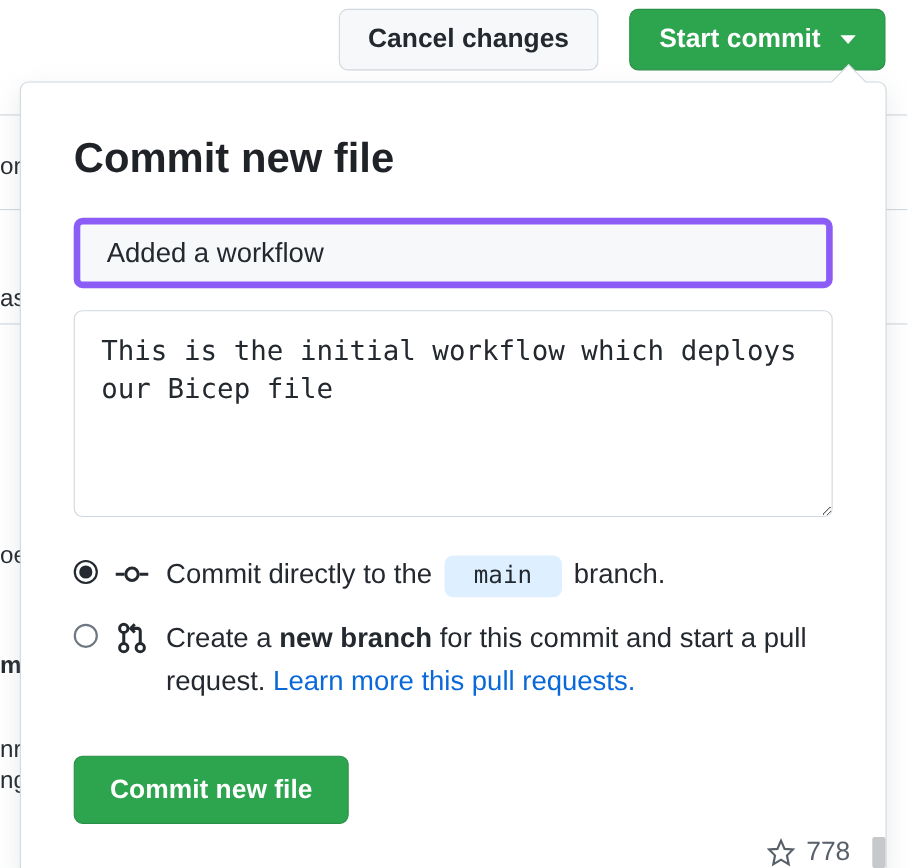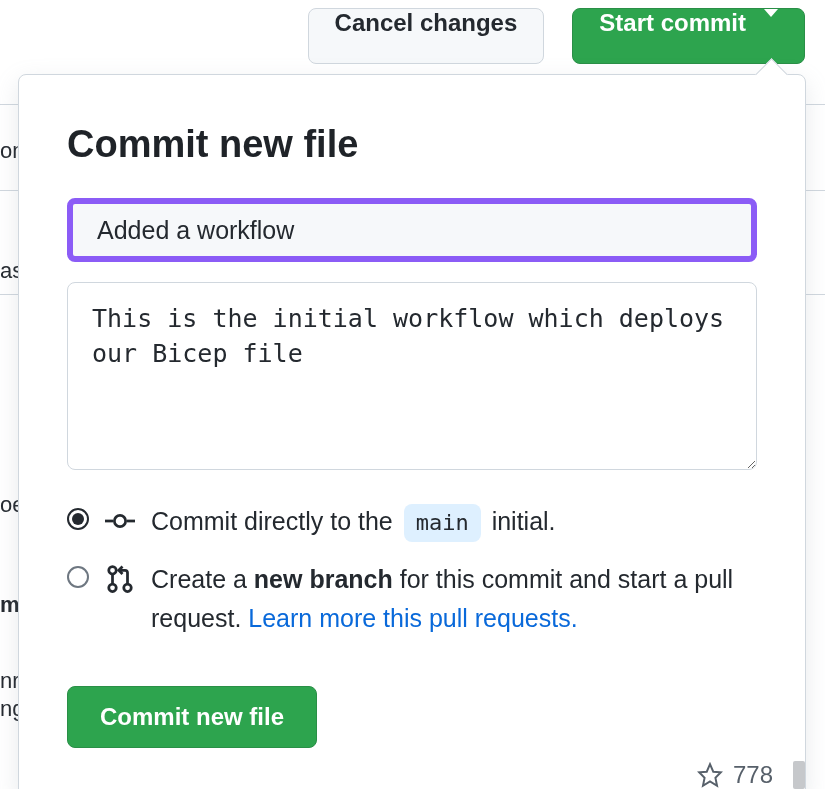--- a/index.html
+++ b/index.html
@@ -38,24 +38,25 @@
     .top-buttons {
       position: absolute;
       top: 8px;
       right: 20px;
       display: flex;
       gap: 28px;
       align-items: center;
     }
     .btn {
       display: inline-flex;
+      align-items: center;
       justify-content: center;
       gap: 12px;
       height: 56px;
-      padding: 0 26px;
+      padding: 16px 26px;
       font-size: 24px;
       font-weight: 600;
       border-radius: 8px;
       cursor: pointer;
       border: 1px solid;
     }
     .btn-default {
       background: #f6f8fa;
       color: #24292f;
       border-color: #d0d7de;
@@ -171,21 +172,21 @@
       justify-content: center;
     }
     .radio-icon svg { width: 100%; height: 100%; }
     .radio-label {
       flex: 1 1 auto;
     }
     .branch-pill {
       display: inline-block;
       font-family: ui-monospace, SFMono-Regular, Menlo, monospace;
       font-size: 22px;
-      padding: 2px 12px;
+      padding: 2px 27px;
       background: #def0ff;
       border-radius: 8px;
       margin: 0 4px;
       vertical-align: baseline;
     }
     .bold { font-weight: 700; text-align: center; }
     .link { color: #0969da; cursor: pointer; }
 
     .commit-btn {
       margin-top: 30px;
@@ -259,21 +260,21 @@
     <span class="radio-icon">
       <svg viewBox="0 0 24 24">
           <circle cx="12" cy="12" r="4.5" fill="none" stroke="#24292f" stroke-width="2.2"></circle>
           <line x1="0" y1="12" x2="6.5" y2="12" stroke="#24292f" stroke-width="2.2"></line>
           <line x1="17.5" y1="12" x2="24" y2="12" stroke="#24292f" stroke-width="2.2"></line>
         </svg>
     </span>
     <span class="radio-label">
       <span>Commit directly to the </span>
       <span class="branch-pill">main</span>
-      <span> initial.</span>
+      <span> branch.</span>
     </span>
   </div>
 
   
   <div class="radio-row">
     <span class="radio-btn"></span>
     <span class="radio-icon">
       <svg viewBox="0 0 24 24" fill="none" stroke="#24292f" stroke-width="2.2">
         <circle cx="6" cy="5" r="3"></circle>
         <circle cx="6" cy="19" r="3"></circle>

